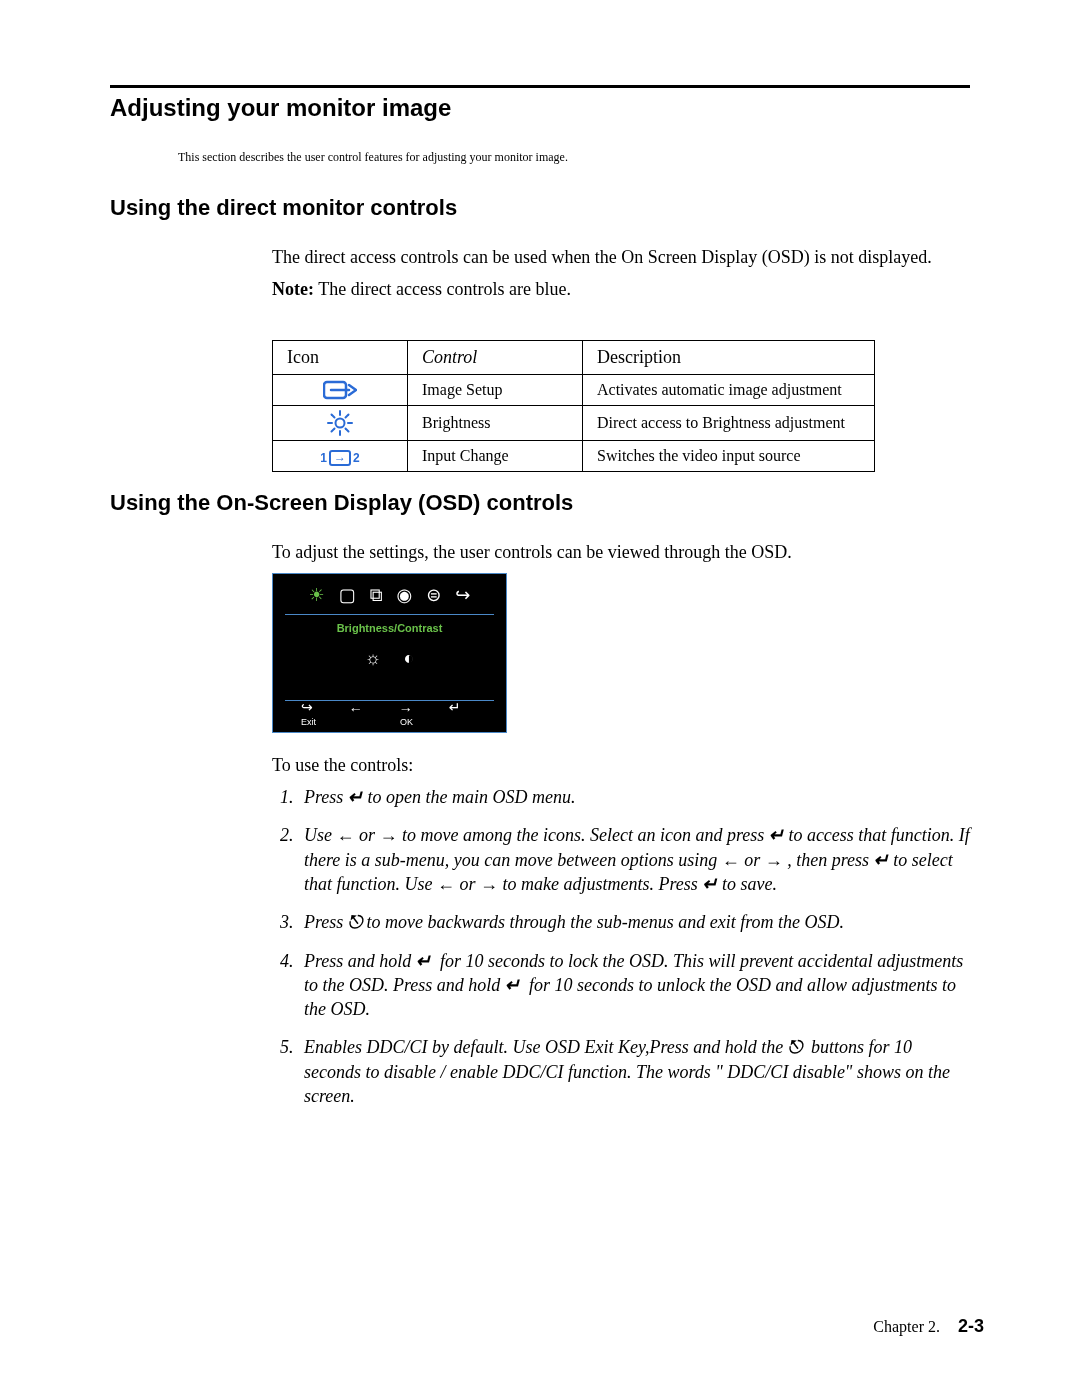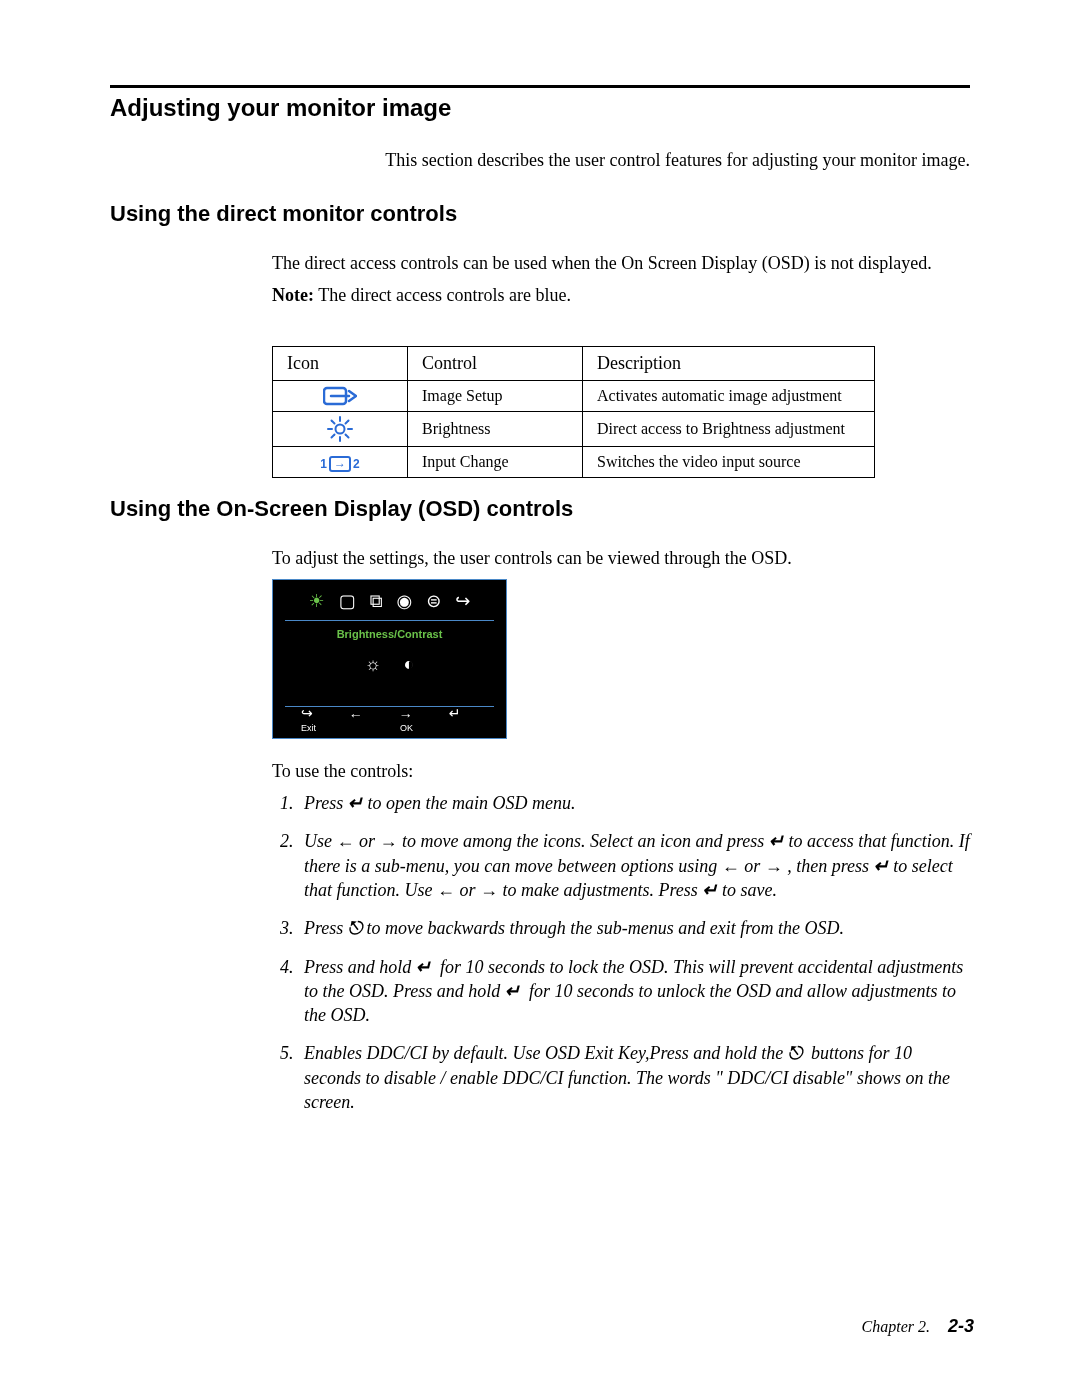--- a/index.html
+++ b/index.html
@@ -28,23 +28,22 @@
     font-size: 24px;
     margin: 0 0 28px 0;
   }
   h3.sub-title {
     font-family: Arial, Helvetica, sans-serif;
     font-weight: bold;
     font-size: 22px;
     margin: 0 0 24px 0;
   }
   .intro-para {
-    font-size: 18px;
-    margin: 0 0 30px 88px;
-    text-align: right;
+    font-size: 12px;
+    margin: 0 0 30px 68px;
   }
   .content-block {
     margin-left: 162px;
     font-size: 18px;
     line-height: 1.35;
   }
   .content-block p {
     margin: 0 0 8px 0;
   }
   .note-strong {
@@ -68,21 +67,21 @@
     font-family: "Times New Roman", Times, serif;
   }
   table.controls td.data-cell {
     font-size: 16px;
   }
   table.controls td.icon-cell {
     text-align: center;
     padding: 4px 0;
   }
   .col-icon { width: 110px; }
-  .col-control { width: 150px; }
+  .col-control { width: 150px; font-style: italic; }
   .col-desc { }
   
   .icon-svg { display: inline-block; vertical-align: middle; }
   .input-change-icon {
     font-family: Arial, sans-serif;
     font-size: 12px;
     font-weight: bold;
     color: #2a6bd6;
     display: inline-flex;
     align-items: center;
@@ -184,24 +183,23 @@
     font-style: italic;
   }
   .inline-glyph {
     font-family: Arial, sans-serif;
     font-weight: bold;
   }
   
   .page-footer {
     position: absolute;
     bottom: 60px;
-    right: 106px;
+    right: 96px;
     font-size: 16px;
     font-family: "Times New Roman", serif;
-    font-style: italic;
   }
   .page-footer .pagenum {
     font-family: Arial, Helvetica, sans-serif;
     font-weight: bold;
     font-size: 18px;
     margin-left: 14px;
   }
 </style>
 </head>
 <body>

